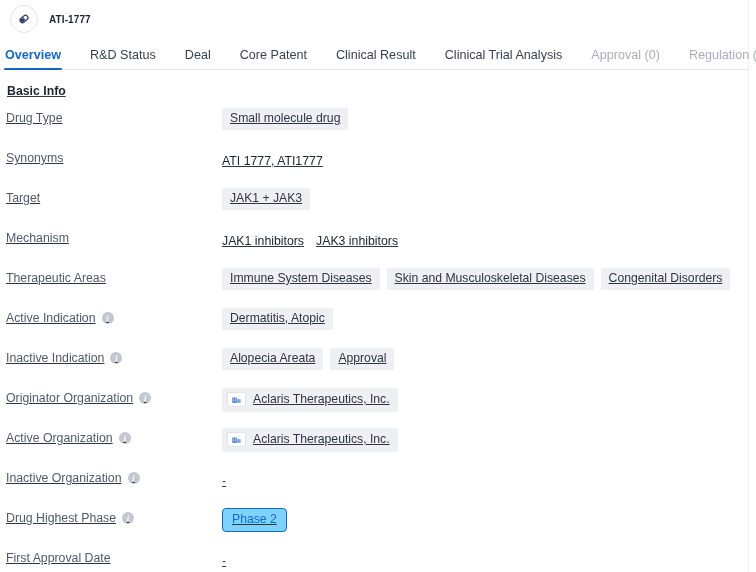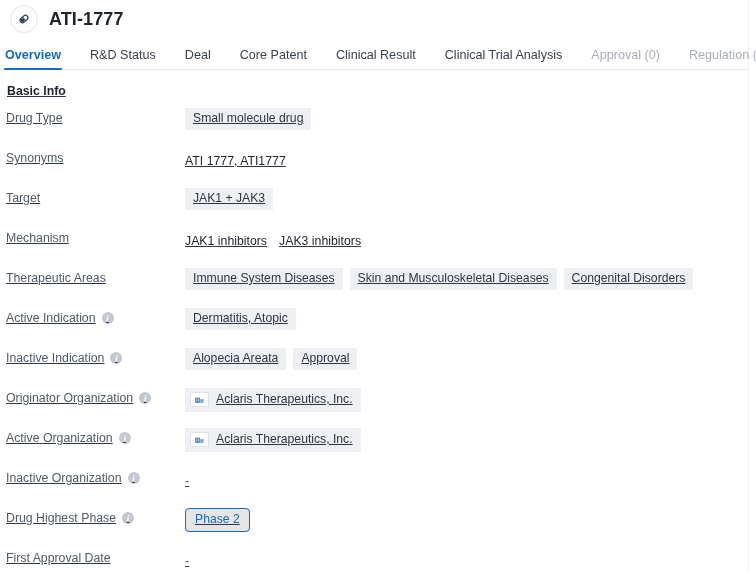--- a/index.html
+++ b/index.html
@@ -31,21 +31,21 @@
     border: 1px solid #e2e5ea;
     background: #fdfdfe;
     display: flex;
     align-items: center;
     justify-content: center;
     flex: 0 0 auto;
   }
   .drug-avatar svg { display: block; }
   .page-title {
     margin-left: 11px;
-    font-size: 18px;
+    font-size: 10px;
     font-weight: bold;
     color: #1d2430;
     letter-spacing: .1px;
   }
 
   
   .tab-bar {
     position: relative;
     display: flex;
     align-items: flex-end;
@@ -95,20 +95,21 @@
     font-size: 12.3px;
     font-weight: bold;
     color: #1d2430;
     margin: 0 0 9px 1px;
   }
   .info-row {
     display: flex;
     align-items: flex-start;
     min-height: 25px;
     margin-bottom: 15px;
+    gap: 37px;
   }
   .row-label {
     width: 179px;
     flex: 0 0 179px;
     font-size: 12.3px;
     color: #505968;
     padding-top: 4px;
     display: flex;
     align-items: center;
     white-space: nowrap;
@@ -184,21 +185,21 @@
     color: #3a4150;
     padding-top: 4px;
   }
   .phase-badge {
     display: inline-flex;
     align-items: center;
     justify-content: center;
     border: 1px solid #1668c4;
     border-radius: 4px;
     color: #1668c4;
-    background: #e5e5e5;
+    background: #7dd3fc;
     font-size: 12.2px;
     padding: 4px 9px 5px 9px;
     line-height: 1.1;
     cursor: pointer;
   }
 
   
   .scroll-track {
     position: absolute;
     top: 0;

